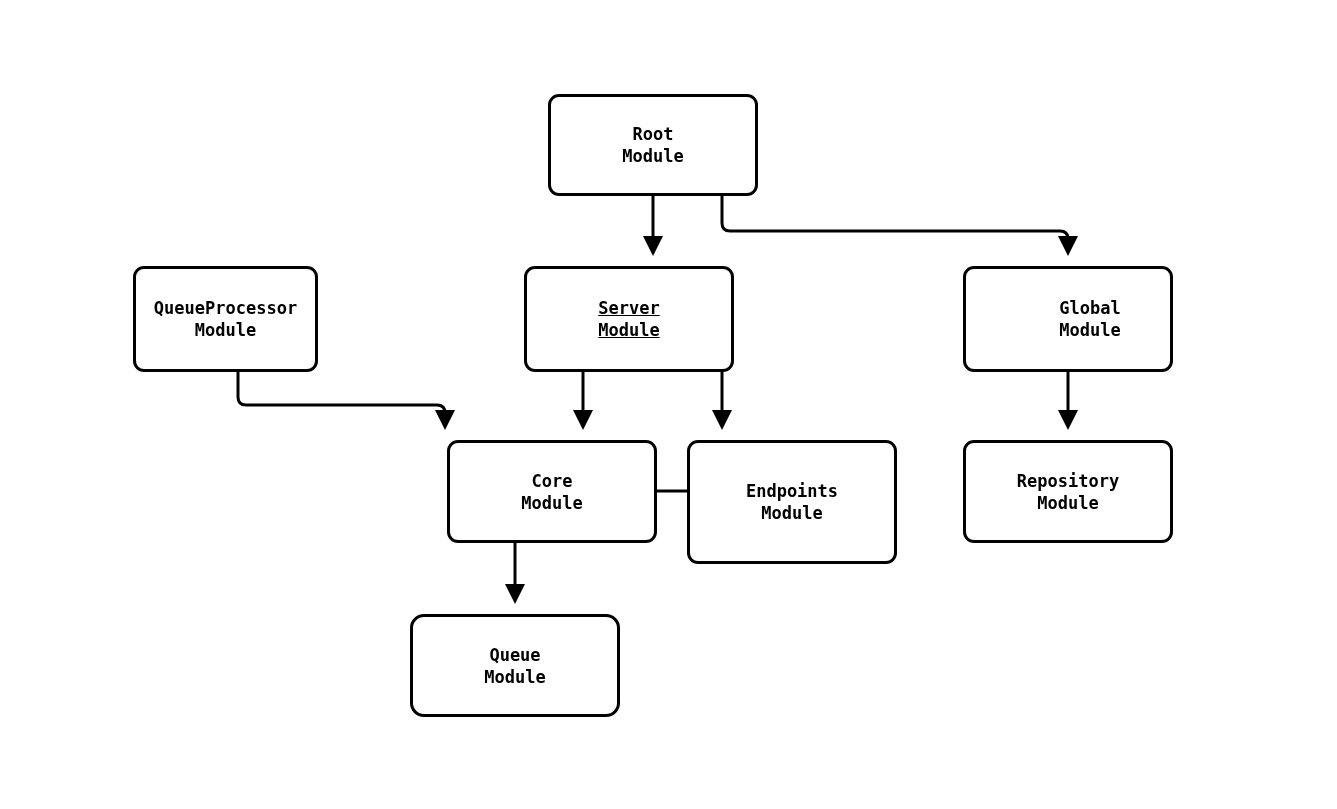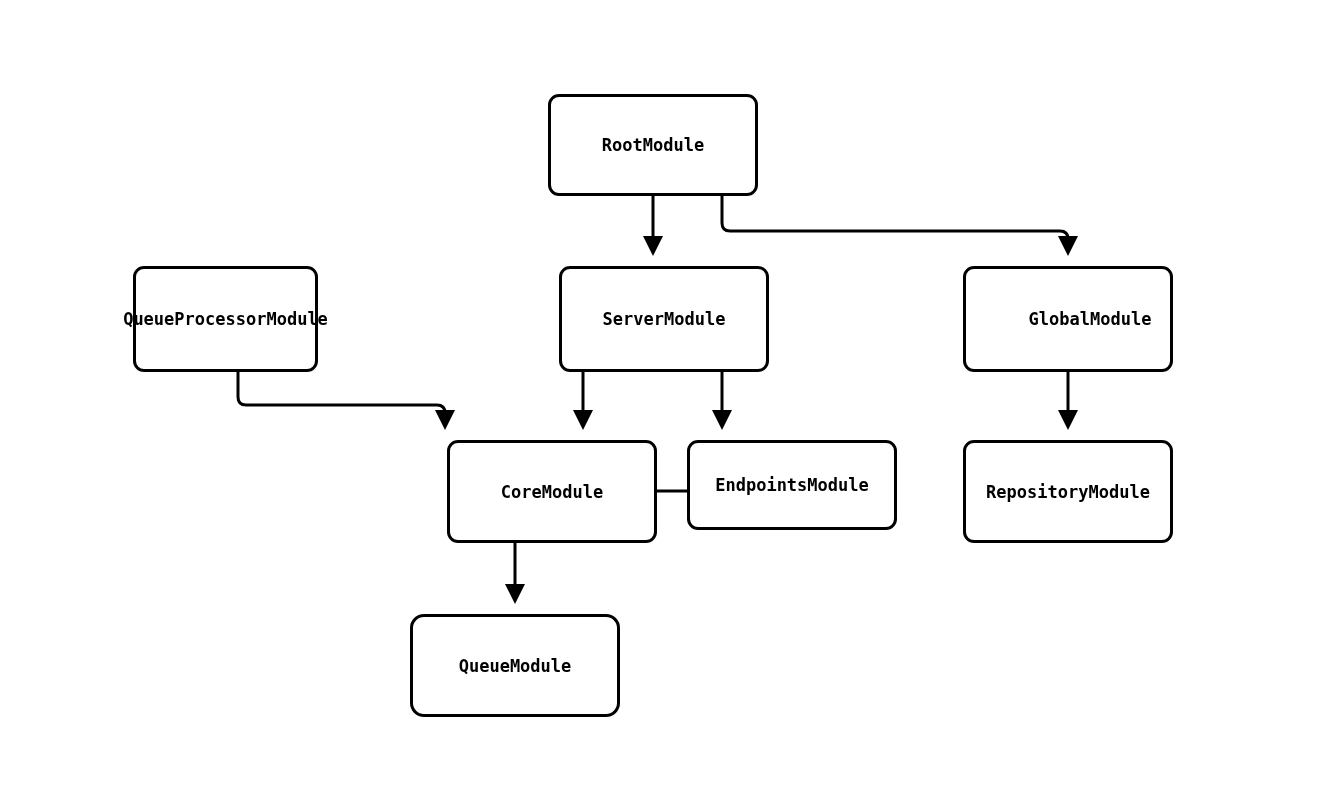--- a/index.html
+++ b/index.html
@@ -27,21 +27,21 @@
     width: 1337px;
     height: 809px;
   }
   .node {
     position: absolute;
     box-sizing: border-box;
     background: #ffffff;
     border: 3px solid #000000;
     border-radius: 11px;
     display: flex;
-    flex-direction: row;
+    flex-direction: column;
     align-items: center;
     justify-content: center;
     z-index: 2;
   }
   .node-label {
     font-family: "DejaVu Sans Mono", "Liberation Mono", monospace;
     font-size: 17px;
     font-weight: bold;
     line-height: 22px;
     color: #000000;
@@ -102,36 +102,36 @@
   <div class="node" style="left:548px; top:94px; width:210px; height:102px;">
     <div class="node-label">Root</div>
     <div class="node-label">Module</div>
   </div>
 
   <div class="node" style="left:133px; top:266px; width:185px; height:106px;">
     <div class="node-label">QueueProcessor</div>
     <div class="node-label">Module</div>
   </div>
 
-  <div class="node" style="left:559px; top:266px; width:210px; height:106px;">
+  <div class="node" style="left:524px; top:266px; width:210px; height:106px;text-decoration:underline;">
     <div class="node-label">Server</div>
     <div class="node-label">Module</div>
   </div>
 
   <div class="node" style="left:963px; top:266px; width:210px; height:106px;padding-left:44px;">
     <div class="node-label">Global</div>
     <div class="node-label">Module</div>
   </div>
 
   <div class="node" style="left:410px; top:440px; width:210px; height:103px;margin-left:37px;">
     <div class="node-label">Core</div>
     <div class="node-label">Module</div>
   </div>
 
-  <div class="node" style="left:687px; top:440px; width:210px; height:90px;">
+  <div class="node" style="left:687px; top:440px; width:210px; height:124px;">
     <div class="node-label">Endpoints</div>
     <div class="node-label">Module</div>
   </div>
 
   <div class="node" style="left:963px; top:440px; width:210px; height:103px;">
     <div class="node-label">Repository</div>
     <div class="node-label">Module</div>
   </div>
 
   <div class="node" style="left:410px; top:614px; width:210px; height:103px;border-radius:14px;">

